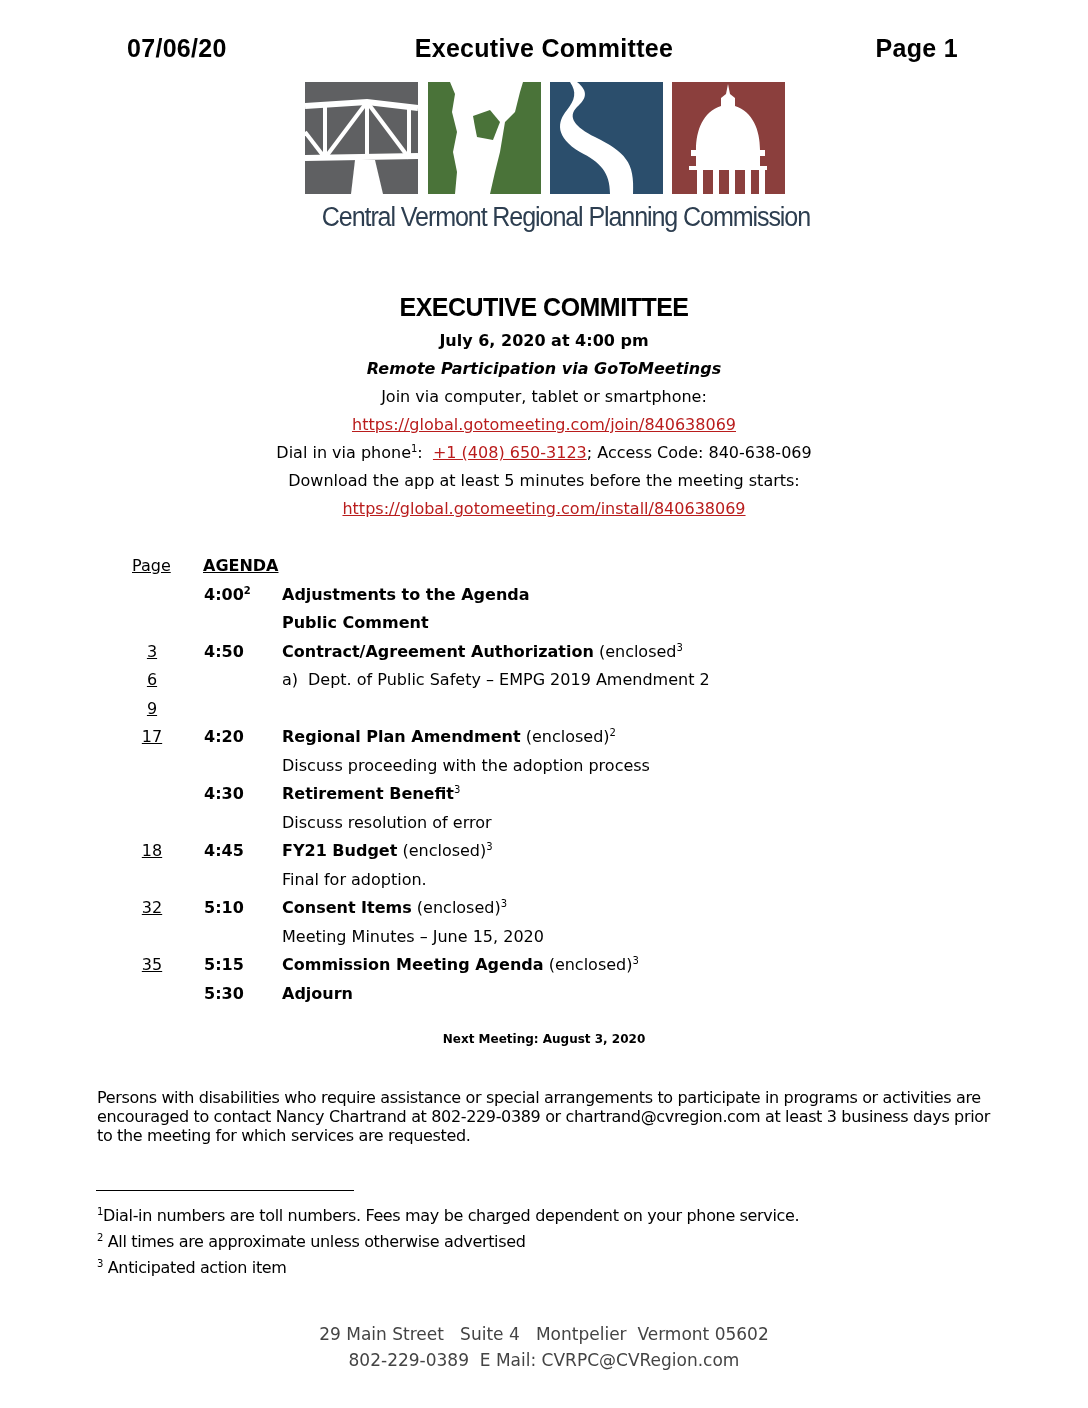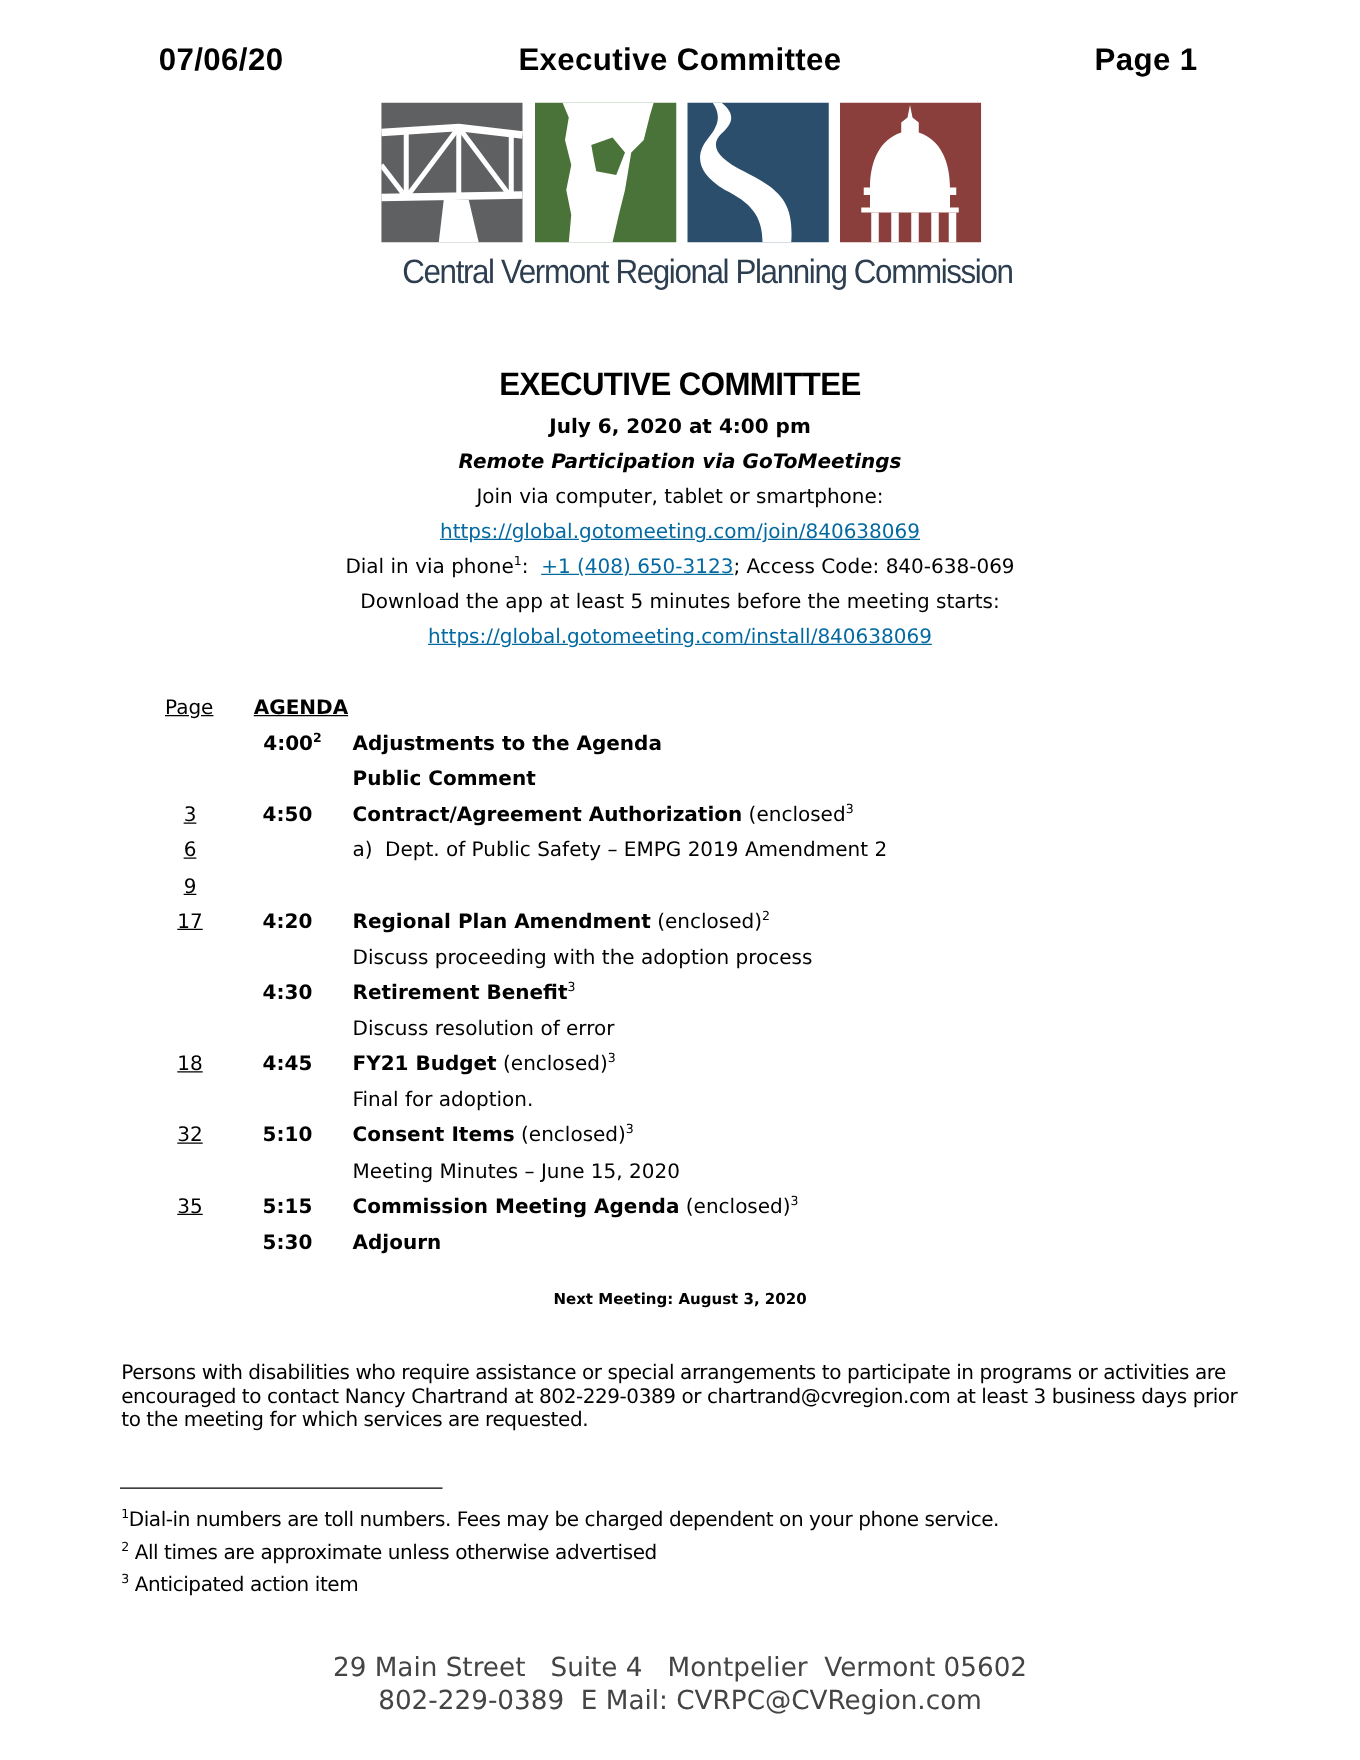--- a/index.html
+++ b/index.html
@@ -19,41 +19,41 @@
     .center-block { position: absolute; left: 0; width: 1088px; text-align: center; font-family: "DejaVu Sans", sans-serif; }
     .title { top: 292px; font-size: 26px; font-weight: bold; letter-spacing: -0.5px; font-family: "Liberation Sans", sans-serif; transform: scaleX(0.96); }
     .line { font-size: 16px; line-height: 28px; }
     .l1 { top: 327px; font-weight: bold; }
     .l2 { top: 355px; font-weight: bold; font-style: italic; }
     .l3 { top: 383px; }
     .l4 { top: 411px; }
     .l5 { top: 439px; }
     .l6 { top: 467px; }
     .l7 { top: 495px; }
-    a.link { color: #0369a1; text-decoration: underline; }
+    a.link { color: #b91c1c; text-decoration: underline; }
     sup { font-size: 10px; vertical-align: super; line-height: 0; }
 
     .agenda { position: absolute; left: 0; top: 552px; width: 1088px; font-family: "DejaVu Sans", sans-serif; font-size: 16px; }
     .arow { position: absolute; left: 0; height: 28px; line-height: 28px; width: 1088px; }
     .c-page { position: absolute; left: 132px; width: 40px; text-decoration: underline; }
     .c-page.num { left: 132px; width: 40px; text-align: center; }
-    .c-time { position: absolute; left: 204px; width: 52px; text-align: center; font-weight: bold; }
+    .c-time { position: absolute; left: 204px; width: 52px; text-align: left; font-weight: bold; }
     .c-item { position: absolute; left: 282px; white-space: nowrap; }
     .hdr-agenda { position: absolute; left: 203px; font-weight: bold; text-decoration: underline; }
     .b { font-weight: bold; }
     .sub-label { display: inline-block; width: 26px; }
 
     .next-meeting { position: absolute; left: 0; width: 1088px; top: 1032px; text-align: center; font-family: "DejaVu Sans", sans-serif; font-size: 12px; font-weight: bold; }
 
     .notice { position: absolute; left: 97px; top: 1088px; width: 900px; font-family: "DejaVu Sans", sans-serif; font-size: 16px; line-height: 19px; letter-spacing: -0.35px; }
 
     .fn-rule { position: absolute; left: 96px; top: 1190px; width: 258px; height: 0; border-top: 1.5px solid #000; }
     .footnotes { position: absolute; left: 97px; top: 1203px; font-family: "DejaVu Sans", sans-serif; font-size: 16px; line-height: 26px; letter-spacing: -0.35px; }
 
-    .address { position: absolute; left: 0; width: 1088px; top: 1321px; text-align: center; font-family: "DejaVu Sans", sans-serif; font-size: 21px; color: #444; line-height: 26px; }
+    .address { position: absolute; left: 0; width: 1088px; top: 1321px; text-align: center; font-family: "DejaVu Sans", sans-serif; font-size: 17px; color: #444; line-height: 26px; }
   </style>
 </head>
 <body>
 
 <div class="hdr hdr-date">07/06/20</div>
 <div class="hdr hdr-title"><span>Executive Committee</span></div>
 <div class="hdr hdr-page">Page 1</div>
 
 <div class="logo">
   <svg class="logo-tiles" viewBox="0 0 480 112">

